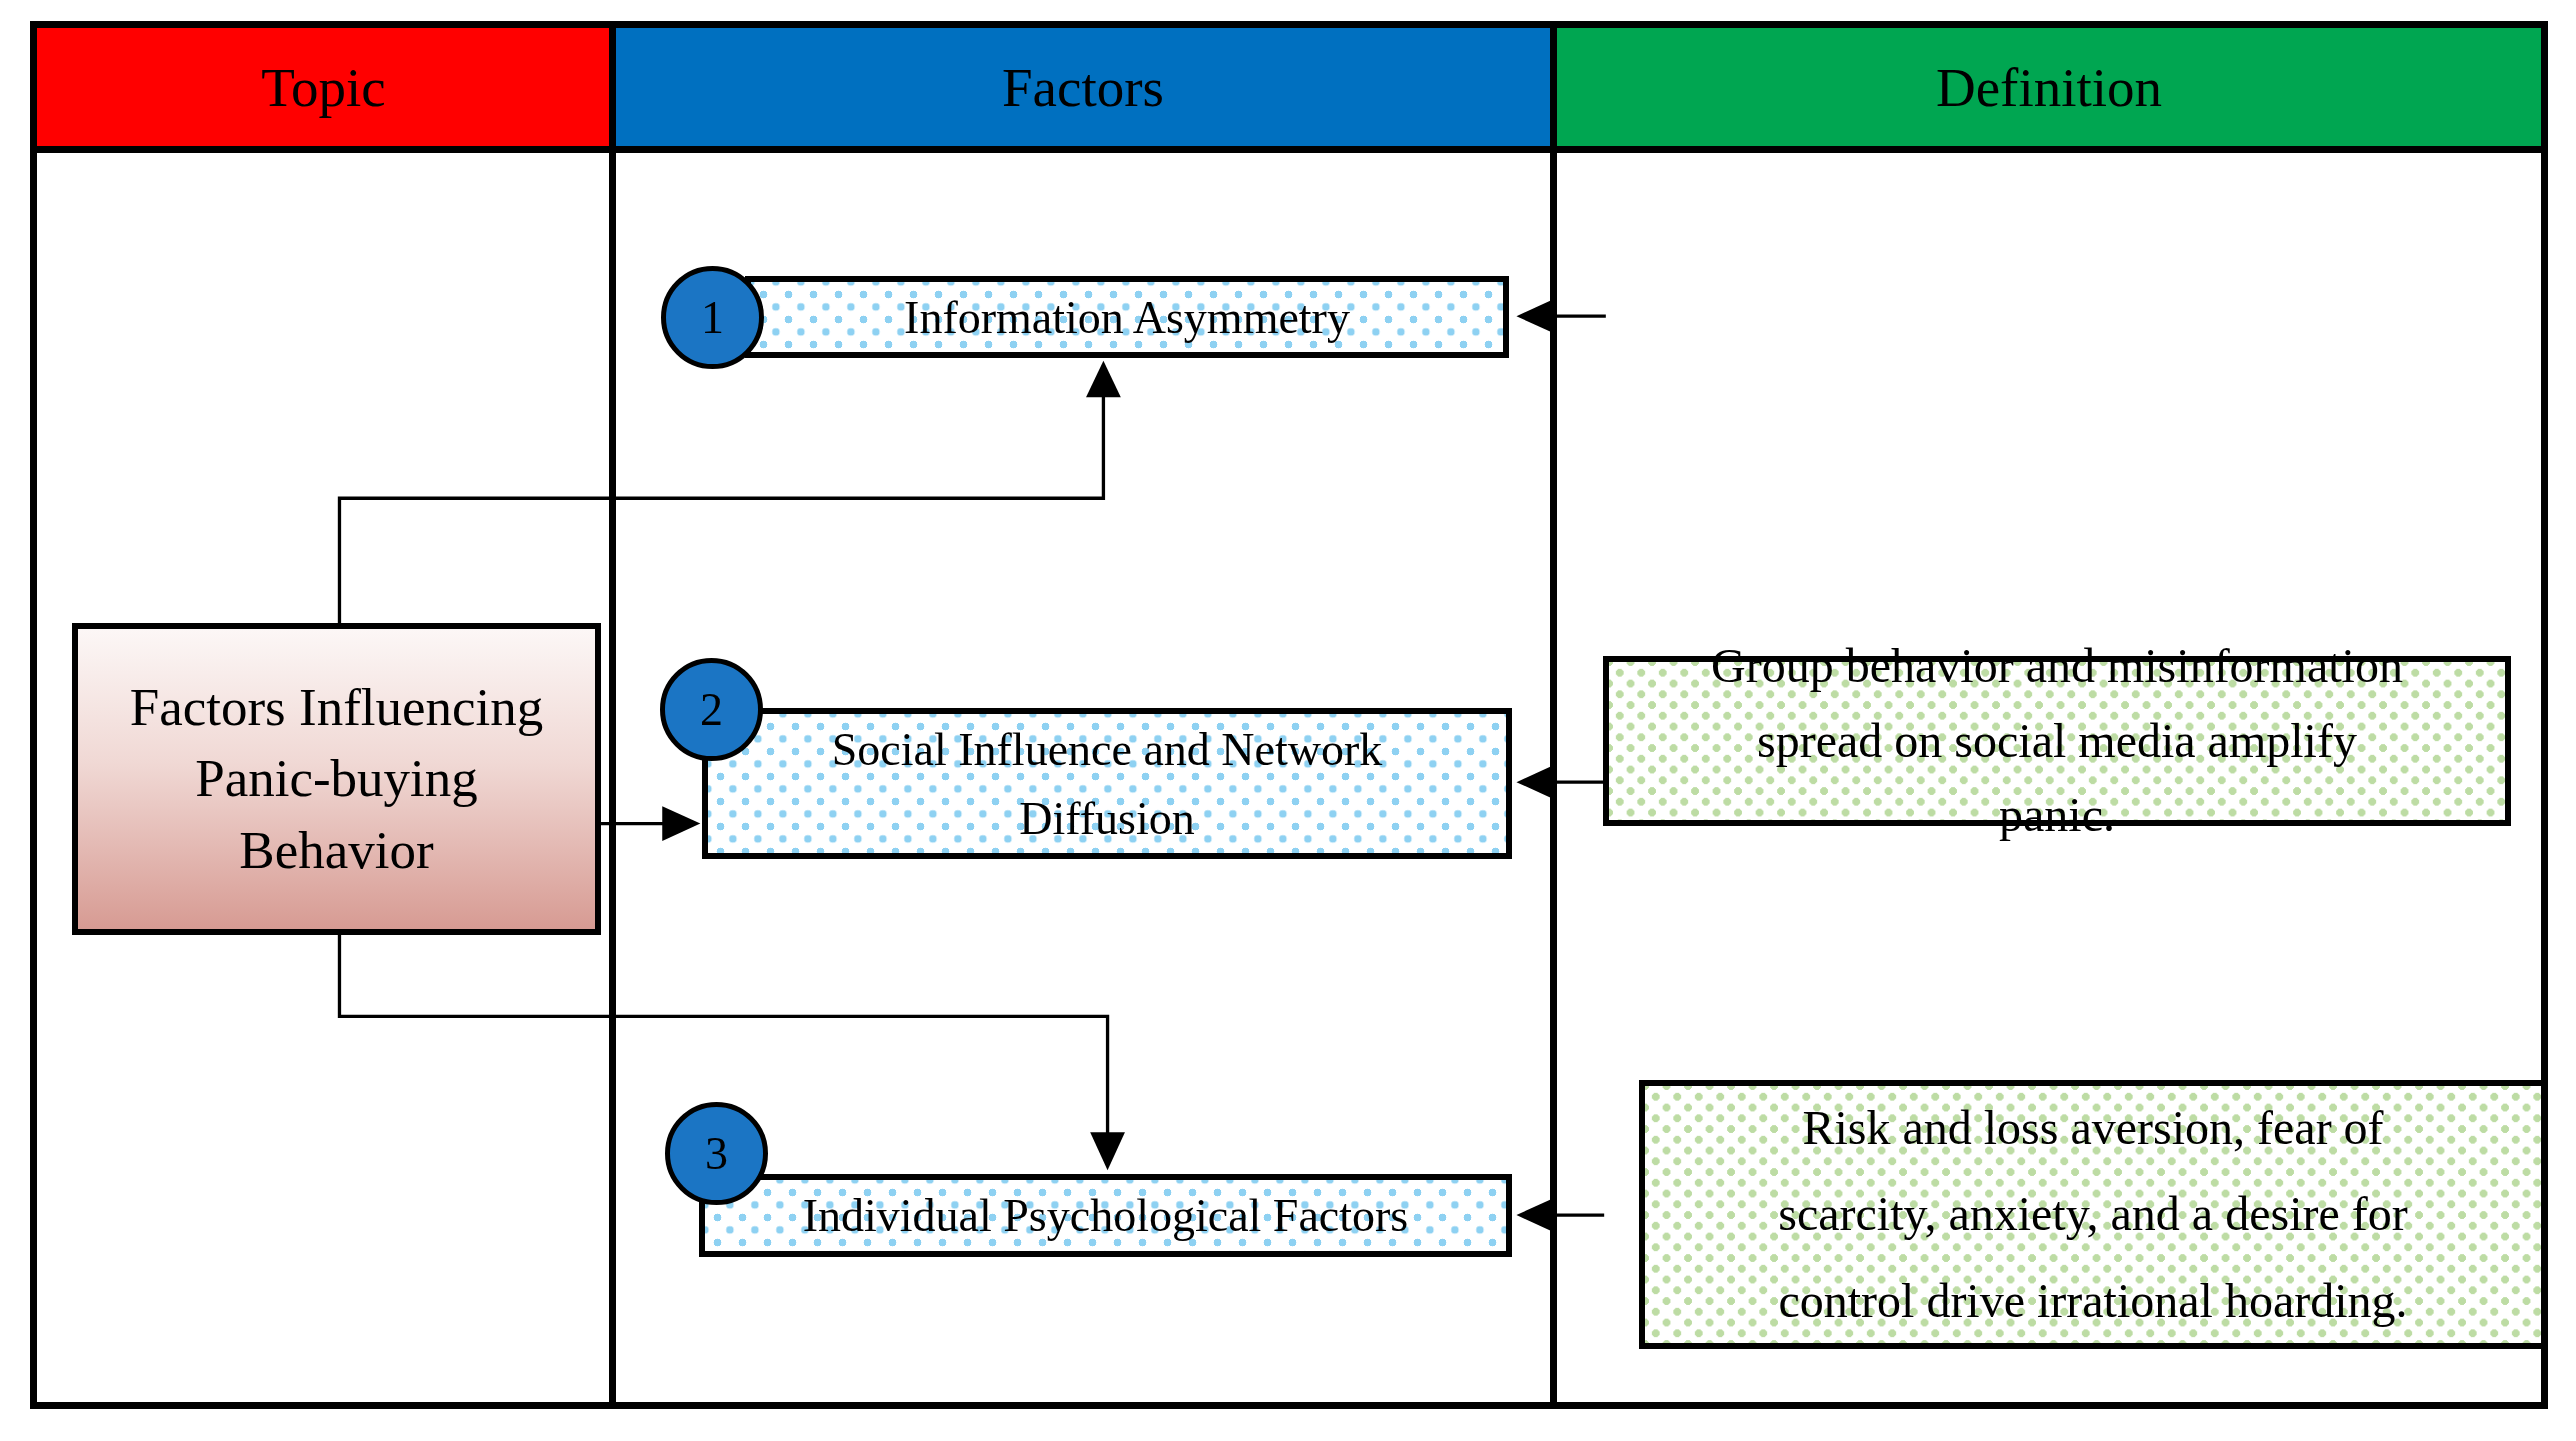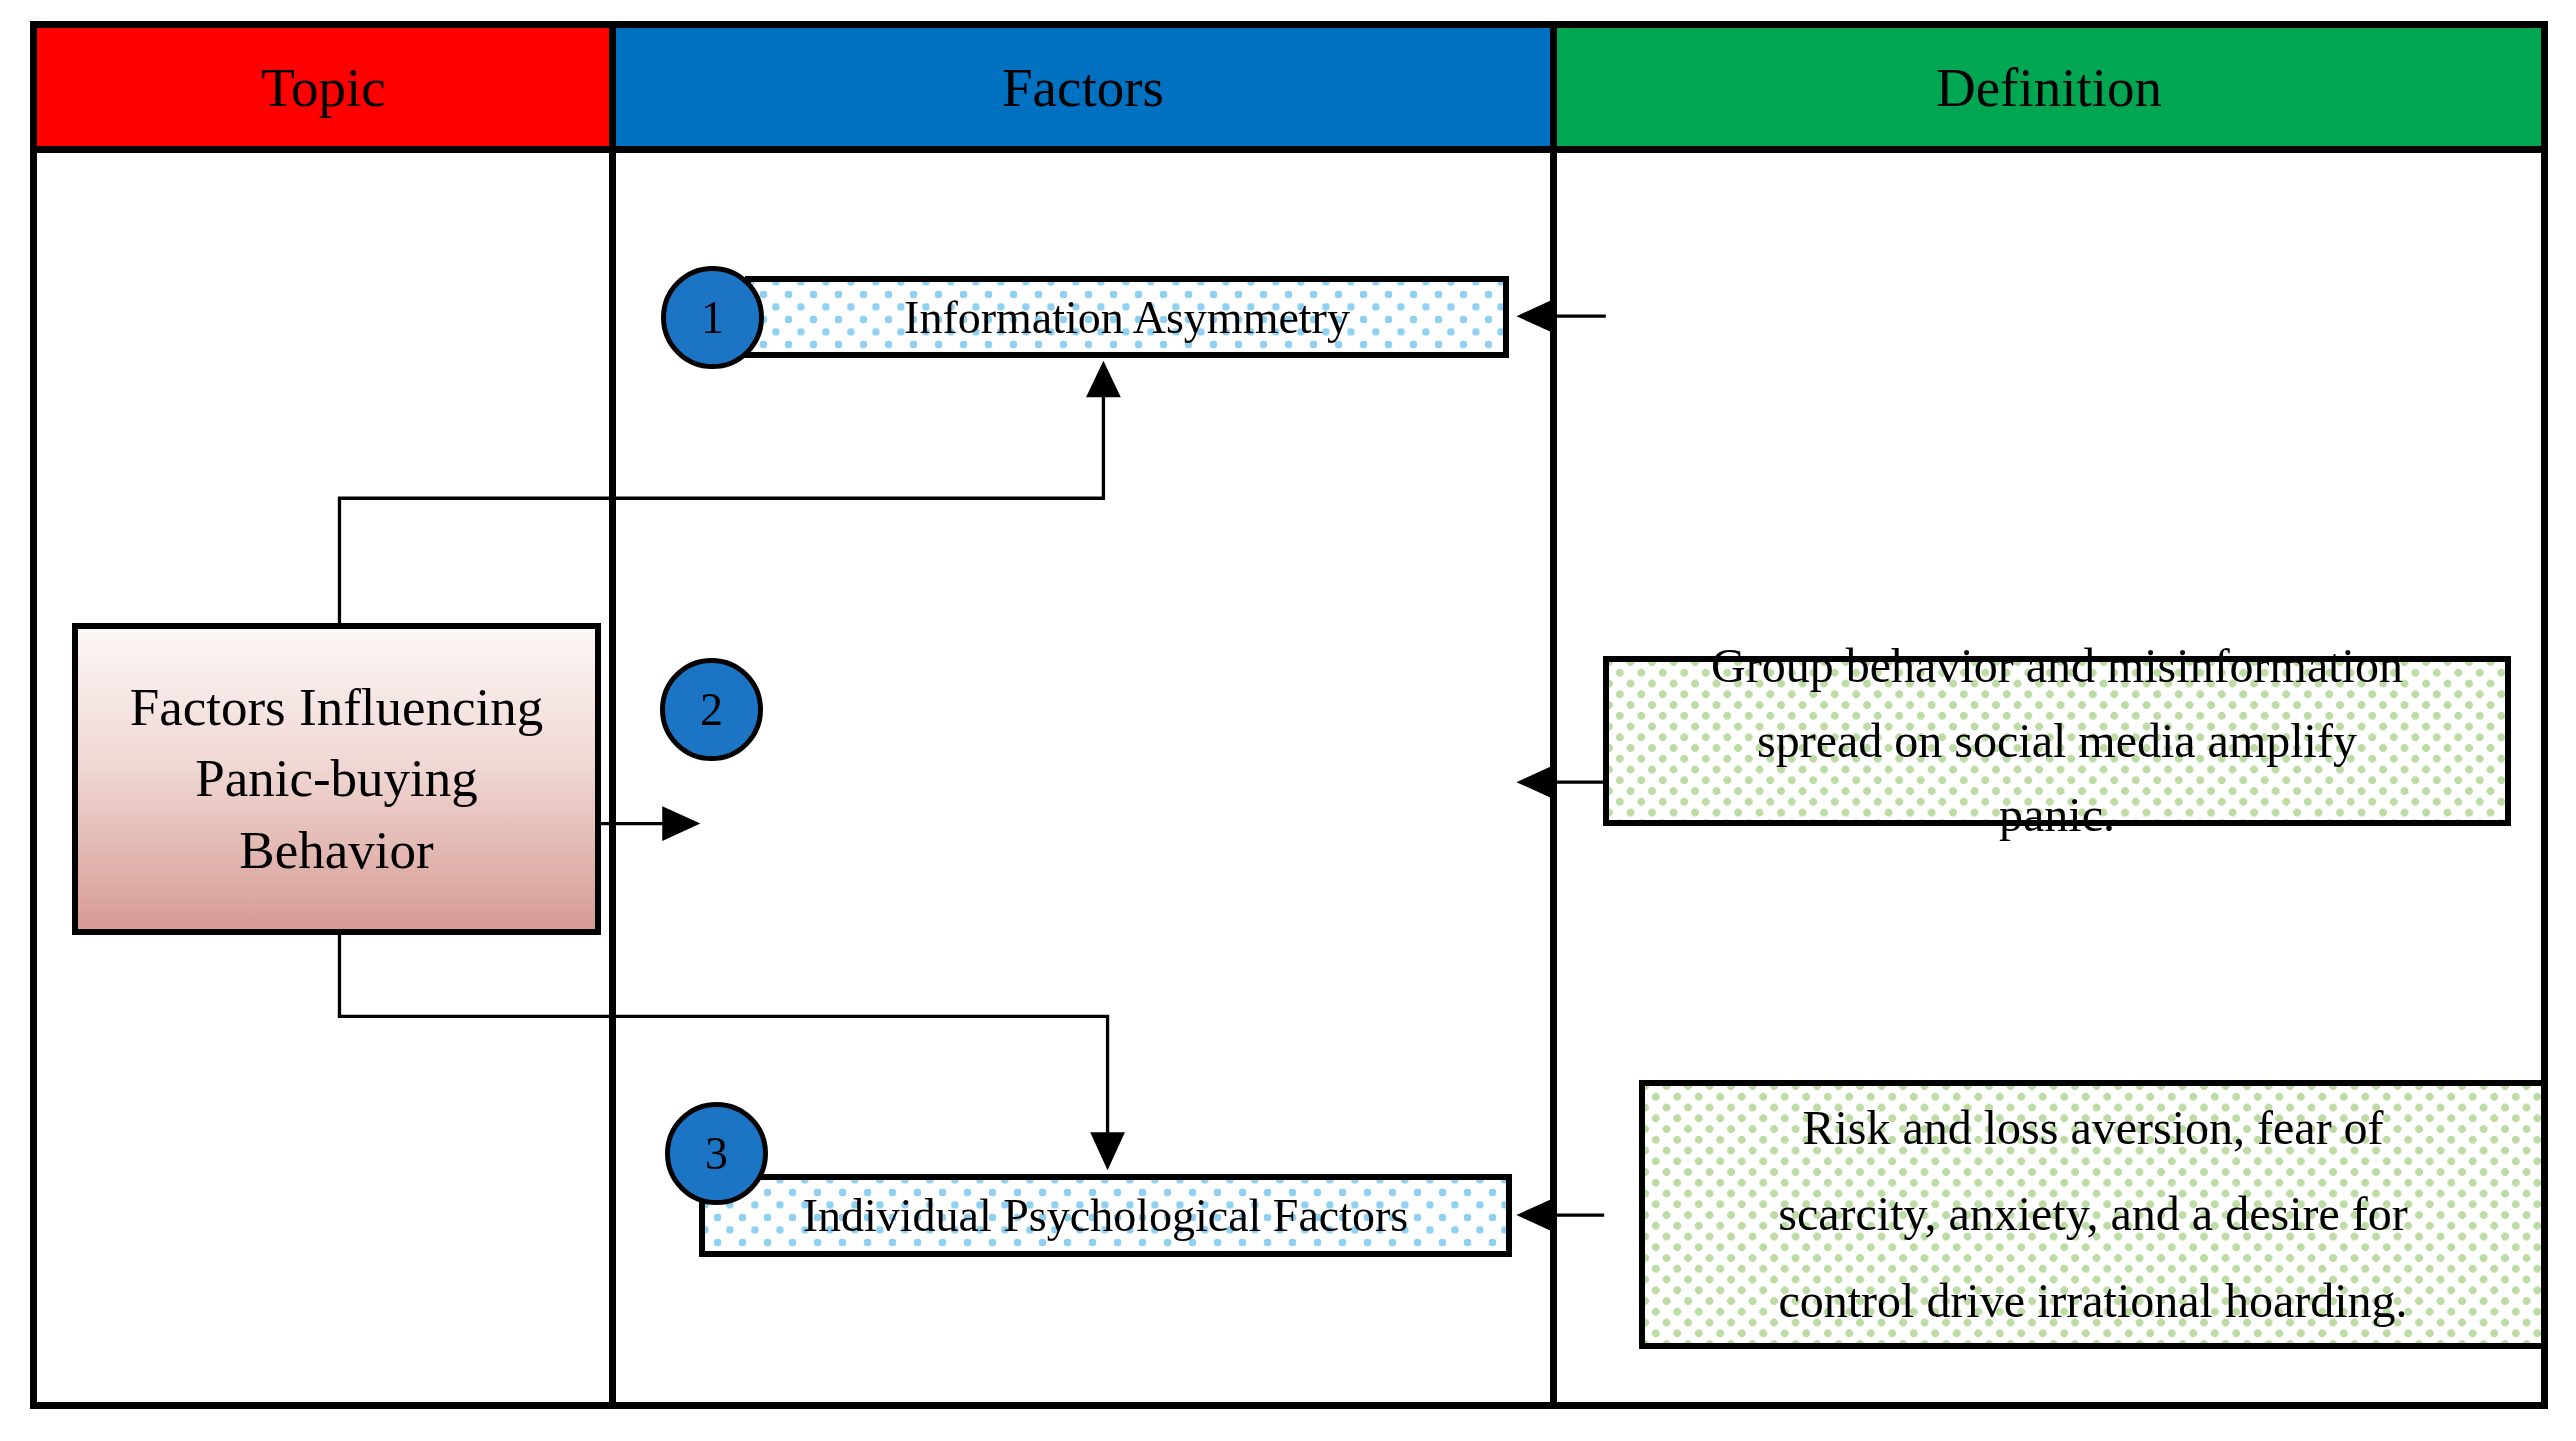--- a/index.html
+++ b/index.html
@@ -106,20 +106,24 @@
 
   <div class="abs topic-box">
     <span class="prelines">Factors Influencing
 Panic-buying
 Behavior</span>
   </div>
 
   <div class="abs factor-box f1">
     <span class="prelines">Information Asymmetry</span>
   </div>
+  <div class="abs factor-box f2">
+    <span class="prelines">Social Influence and Network
+Diffusion</span>
+  </div>
   <div class="abs factor-box f3">
     <span class="prelines">Individual Psychological Factors</span>
   </div>
 
   <div class="abs num-circle c1">
     <span>1</span>
   </div>
   <div class="abs num-circle c2">
     <span>2</span>
   </div>

